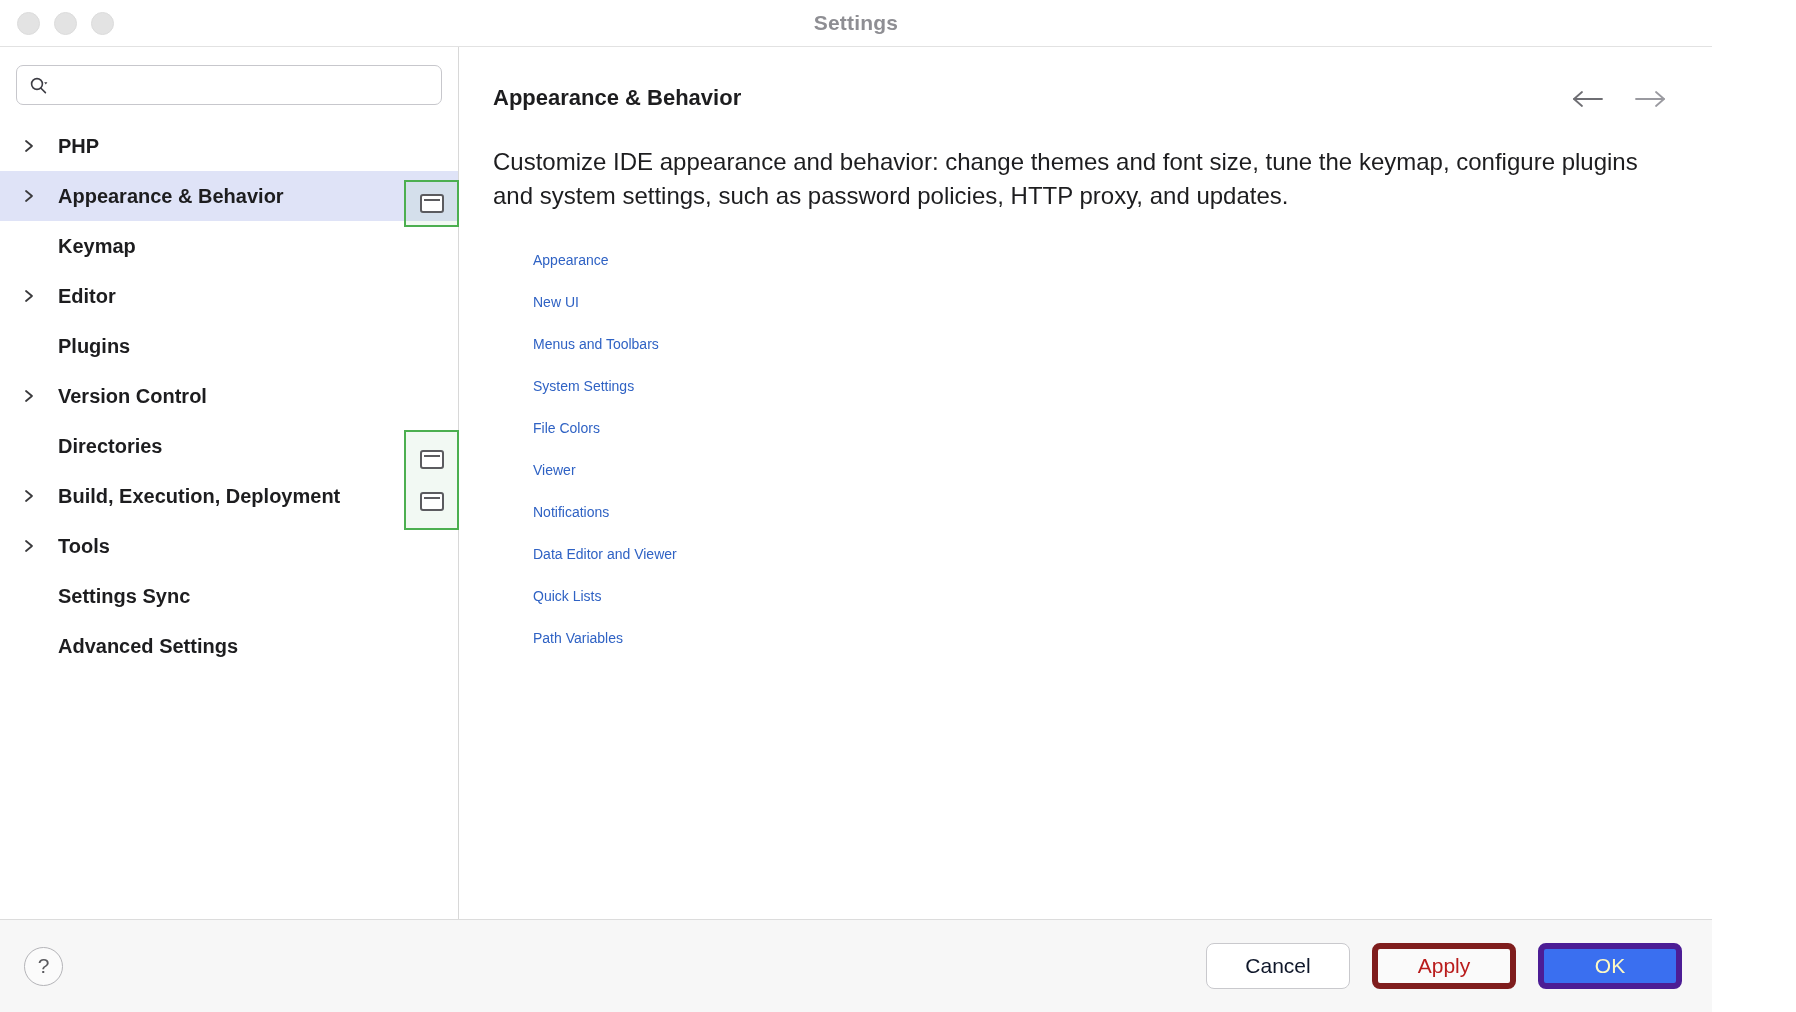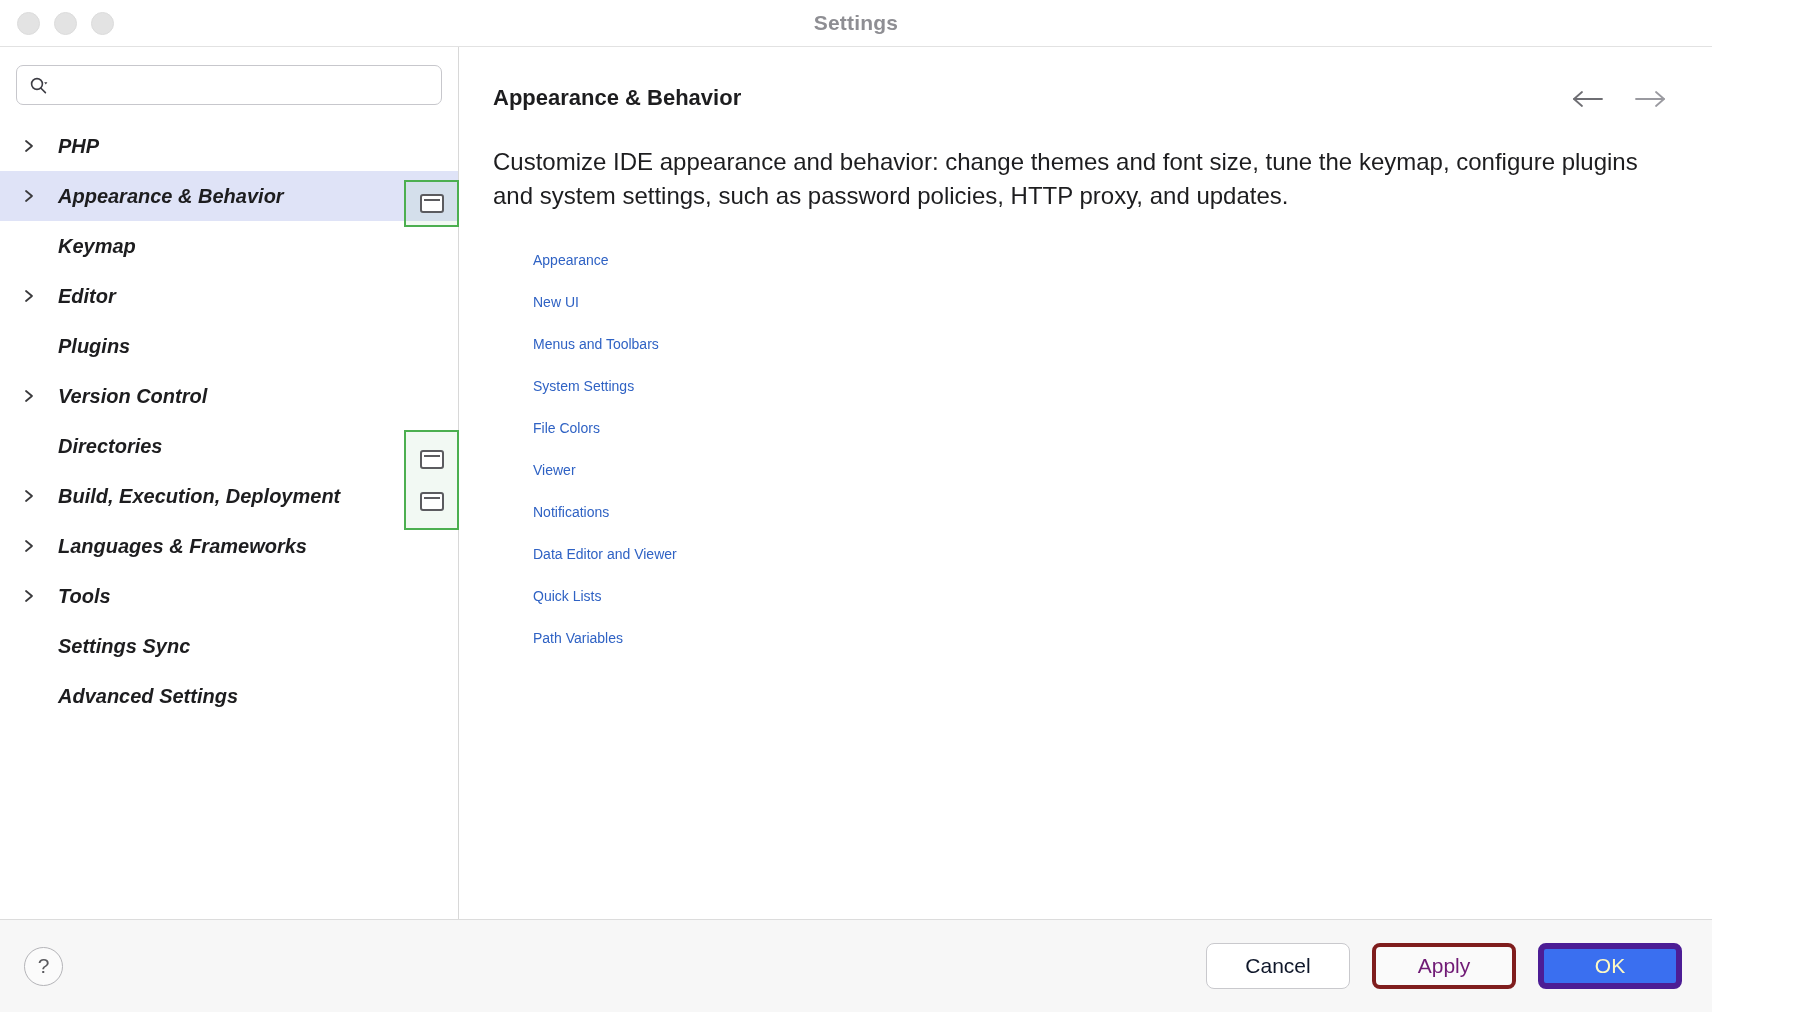--- a/index.html
+++ b/index.html
@@ -102,21 +102,20 @@
     color: #1d1d1f;
     flex: 1 1 auto;
     padding: 0 8px;
     height: 100%;
   }
 
   .tree {
     flex: 1 1 auto;
     overflow: hidden;
     padding-top: 2px;
-    font-style: italic;
   }
   .tree-row {
     position: relative;
     height: 50px;
     display: flex;
     align-items: center;
     padding-left: 24px;
     box-sizing: border-box;
     cursor: default;
   }
@@ -274,22 +273,22 @@
     margin-left: 22px;
     cursor: default;
   }
   .btn-cancel {
     background: #ffffff;
     border: 1px solid #c9c9cd;
     color: #0f172a;
   }
   .btn-apply {
     background: #fafafa;
-    border: 4px solid #7f1d1d;
-    color: #701a75;
+    border: 6px solid #7f1d1d;
+    color: #b91c1c;
   }
   .btn-ok {
     background: #3a6ff0;
     border: 6px solid #4c1d95;
     color: #fef9c3;
   }
 </style>
 </head>
 <body>
 
@@ -372,28 +371,20 @@
 
         <div class="tree-row">
           <span class="arrow">
             <svg width="11" height="16" viewBox="0 0 11 16">
                 <polyline points="2,3 8,8 2,13" fill="none" stroke="#3a3a3c" stroke-width="1.8" stroke-linecap="round" stroke-linejoin="round"></polyline>
               </svg>
           </span>
           <span class="label">Build, Execution, Deployment</span>
         </div>
 
-        <div class="tree-row">
-          <span class="arrow">
-            <svg width="11" height="16" viewBox="0 0 11 16">
-                <polyline points="2,3 8,8 2,13" fill="none" stroke="#3a3a3c" stroke-width="1.8" stroke-linecap="round" stroke-linejoin="round"></polyline>
-              </svg>
-          </span>
-          <span class="label">Languages &amp; Frameworks</span>
-        </div>
 
         <div class="tree-row">
           <span class="arrow">
             <svg width="11" height="16" viewBox="0 0 11 16">
                 <polyline points="2,3 8,8 2,13" fill="none" stroke="#3a3a3c" stroke-width="1.8" stroke-linecap="round" stroke-linejoin="round"></polyline>
               </svg>
           </span>
           <span class="label">Tools</span>
         </div>
 

